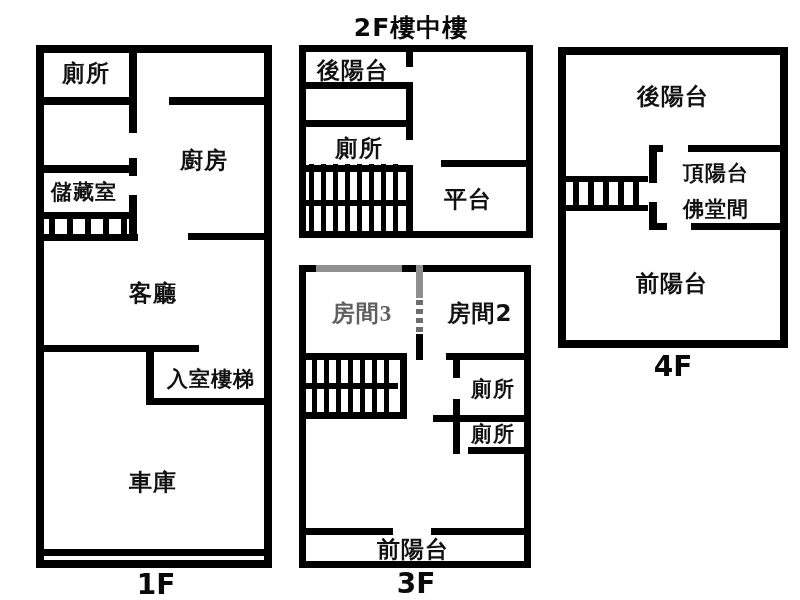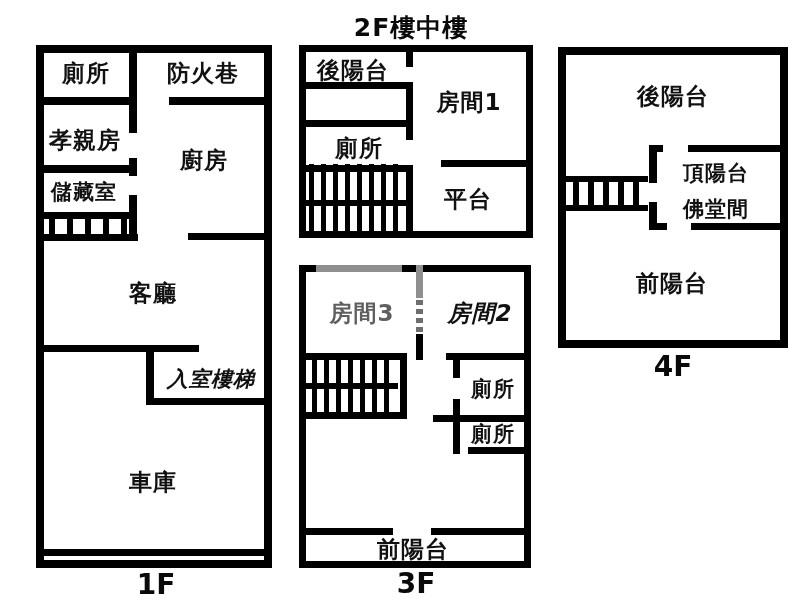--- a/index.html
+++ b/index.html
@@ -47,26 +47,24 @@
     <div class="w" style="left:87px;top:212px;width:6px;height:29px;"></div>
     <div class="w" style="left:105px;top:212px;width:6px;height:29px;"></div>
 
     <div class="w" style="left:172px;top:233px;width:84px;height:7px;"></div>
 
     <div class="w" style="left:20px;top:345px;width:163px;height:7px;"></div>
     <div class="w" style="left:130px;top:345px;width:8px;height:60px;"></div>
     <div class="w" style="left:130px;top:398px;width:126px;height:7px;"></div>
 
     <span class="lbl" style="left:70px;top:73px;">廁所</span>
-    <span class="lbl" style="left:187px;top:73px;">防火巷</span>
-    <span class="lbl" style="left:69px;top:140px;">孝親房</span>
     <span class="lbl" style="left:188px;top:160px;">廚房</span>
     <span class="lbl small" style="left:68px;top:192px;">儲藏室</span>
     <span class="lbl" style="left:137px;top:293px;">客廳</span>
-    <span class="lbl small" style="left:195px;top:379px;font-style:italic;">入室樓梯</span>
+    <span class="lbl small" style="left:195px;top:379px;">入室樓梯</span>
     <span class="lbl" style="left:137px;top:482px;">車庫</span>
     <span class="flabel" style="left:140px;top:584px;">1F</span>
   </div>
 
   <div class="floor">
     <span class="title" style="left:395px;top:27px;">2F樓中樓</span>
 
     <div class="w" style="left:283px;top:45px;width:234px;height:7px;"></div>
     <div class="w" style="left:283px;top:231px;width:234px;height:7px;"></div>
     <div class="w" style="left:283px;top:45px;width:7px;height:193px;"></div>
@@ -86,21 +84,20 @@
     <div class="w" style="left:317px;top:164px;width:5px;height:70px;"></div>
     <div class="w" style="left:329px;top:164px;width:5px;height:70px;"></div>
     <div class="w" style="left:341px;top:164px;width:5px;height:70px;"></div>
     <div class="w" style="left:353px;top:164px;width:5px;height:70px;"></div>
     <div class="w" style="left:365px;top:164px;width:5px;height:70px;"></div>
     <div class="w" style="left:377px;top:164px;width:5px;height:70px;"></div>
 
     <div class="w" style="left:425px;top:160px;width:92px;height:7px;"></div>
 
     <span class="lbl" style="left:337px;top:70px;">後陽台</span>
-    <span class="lbl" style="left:453px;top:102px;">房間1</span>
     <span class="lbl" style="left:343px;top:148px;">廁所</span>
     <span class="lbl" style="left:452px;top:199px;">平台</span>
   </div>
 
   <div class="floor">
 
     <div class="w" style="left:283px;top:265px;width:232px;height:7px;"></div>
     <div class="w wm" style="left:300px;top:265px;width:86px;height:7px;"></div>
     <div class="w" style="left:283px;top:561px;width:232px;height:7px;"></div>
     <div class="w" style="left:283px;top:265px;width:7px;height:303px;"></div>
@@ -128,22 +125,22 @@
     <div class="w" style="left:430px;top:353px;width:85px;height:7px;"></div>
     <div class="w" style="left:437px;top:360px;width:7px;height:18px;"></div>
     <div class="w" style="left:437px;top:399px;width:7px;height:18px;"></div>
     <div class="w" style="left:417px;top:415px;width:98px;height:7px;"></div>
     <div class="w" style="left:437px;top:422px;width:7px;height:32px;"></div>
     <div class="w" style="left:452px;top:447px;width:63px;height:7px;"></div>
 
     <div class="w" style="left:283px;top:528px;width:94px;height:7px;"></div>
     <div class="w" style="left:415px;top:528px;width:100px;height:7px;"></div>
 
-    <span class="lbl gray" style="left:346px;top:313px;">房間3</span>
-    <span class="lbl" style="left:464px;top:313px;font-style:italic;">房間2</span>
+    <span class="lbl gray" style="left:346px;top:313px;font-family:Liberation Serif, serif;">房間3</span>
+    <span class="lbl" style="left:464px;top:313px;">房間2</span>
     <span class="lbl small" style="left:477px;top:389px;">廁所</span>
     <span class="lbl small" style="left:477px;top:434px;">廁所</span>
     <span class="lbl" style="left:397px;top:549px;">前陽台</span>
     <span class="flabel" style="left:400px;top:583px;">3F</span>
   </div>
 
   <div class="floor">
 
     <div class="w" style="left:542px;top:47px;width:230px;height:8px;"></div>
     <div class="w" style="left:542px;top:340px;width:230px;height:8px;"></div>

